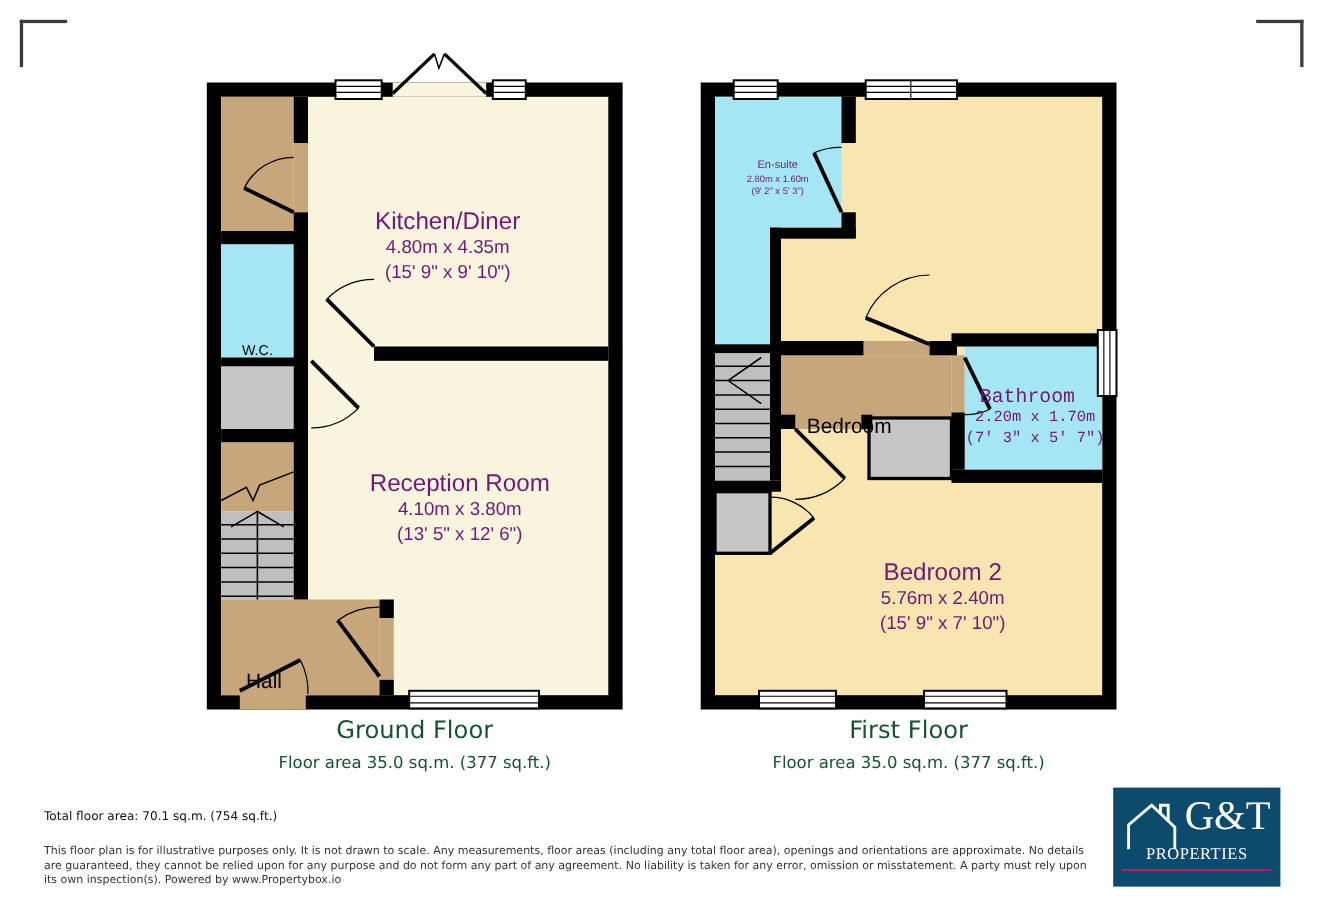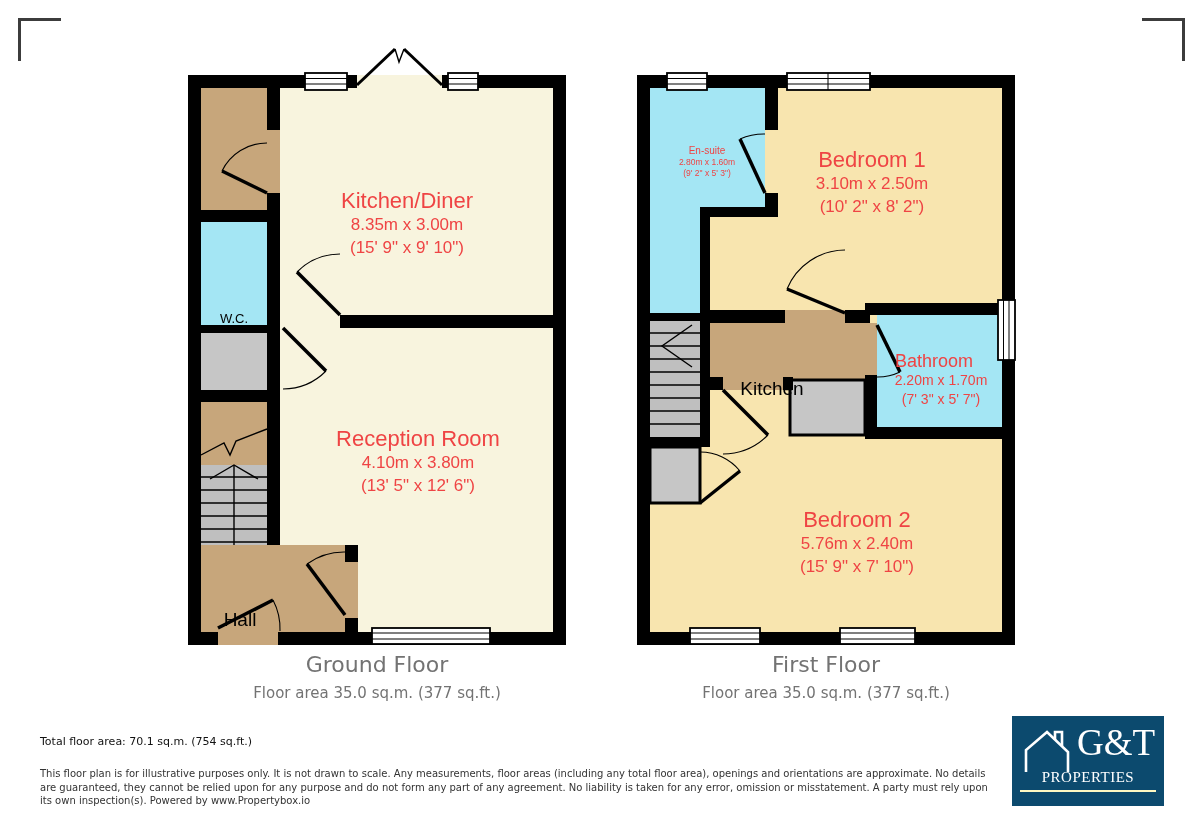--- a/index.html
+++ b/index.html
@@ -5,44 +5,44 @@
   html,body{margin:0;padding:0;background:#fff;}
   .canvas{position:relative;width:1200px;height:840px;background:#ffffff;overflow:hidden;
           font-family:"Liberation Sans",sans-serif;}
   .corner{position:absolute;width:40px;height:40px;}
   .corner.tl{left:18px;top:18px;border-left:3px solid #3c3c3c;border-top:3px solid #3c3c3c;}
   .corner.tr{left:1142px;top:18px;border-right:3px solid #3c3c3c;border-top:3px solid #3c3c3c;}
   .plan{position:absolute;width:378px;height:570px;top:75px;}
   .plan.ground{left:188px;}
   .plan.first{left:637px;}
   .plan svg{position:absolute;left:0;top:-40px;width:378px;height:610px;overflow:visible;}
-  .room-label{position:absolute;transform:translateX(-50%);text-align:center;color:#ef4444;
+  .room-label{position:absolute;transform:translateX(-50%);text-align:center;color:#701a75;
               white-space:nowrap;z-index:2;}
   .room-label .rname{font-size:22px;line-height:24px;}
   .room-label .rdim{font-size:17px;line-height:23px;}
   .room-label.md .rname{font-size:18px;line-height:20px;}
   .room-label.md .rdim{font-size:14px;line-height:19px;margin-left:14px;}
   .room-label.sm .rname{font-size:10px;line-height:12px;}
   .room-label.sm .rdim{font-size:8.5px;line-height:11px;}
   .tag{position:absolute;transform:translate(-50%,-50%);color:#000000;z-index:2;white-space:nowrap;margin-top:44px;}
-  .floor-caption{position:absolute;text-align:center;color:#737373;
+  .floor-caption{position:absolute;text-align:center;color:#14532d;
                  font-family:"DejaVu Sans","Liberation Sans",sans-serif;}
   .floor-title{font-size:22px;}
   .floor-area{font-size:15px;margin-top:7px;}
   .total-area{position:absolute;left:40px;top:735px;font-size:11px;color:#111;
               font-family:"DejaVu Sans","Liberation Sans",sans-serif;}
   .disclaimer{position:absolute;left:40px;top:767px;width:960px;font-size:10px;line-height:13.5px;
               color:#333;font-family:"DejaVu Sans","Liberation Sans",sans-serif;}
   .logo{position:absolute;left:1012px;top:716px;width:152px;height:90px;background:#0c4a6e;}
   .logo-house{position:absolute;left:10px;top:12px;}
   .logo-gt{position:absolute;left:60px;top:5px;width:88px;text-align:center;color:#fff;
            font-family:"Liberation Serif",serif;font-size:37px;}
   .logo-props{position:absolute;left:8px;top:53px;width:136px;text-align:center;color:#fff;
               font-family:"Liberation Serif",serif;font-size:15px;letter-spacing:.5px;
-              border-bottom:2px solid #fef9c3;padding-bottom:4px;}
+              border-bottom:2px solid #be185d;padding-bottom:4px;}
 </style>
 </head>
 <body>
 
 <div class="canvas">
 
   <div class="corner tl"></div>
   <div class="corner tr"></div>
 
   <div class="plan ground">
@@ -112,21 +112,21 @@
         <line x1="157" y1="540" x2="119" y2="489" stroke="#000" stroke-width="3.5"></line>
         <path d="M 119,489 A 63,63 0 0 1 157,477" fill="none" stroke="#000" stroke-width="1.1"></path>
         <rect x="30" y="555" width="60" height="15" fill="#C7A67B"></rect>
         <line x1="30" y1="553" x2="85" y2="525" stroke="#000" stroke-width="3.5"></line>
         <path d="M 85,525 A 62,62 0 0 1 92,556" fill="none" stroke="#000" stroke-width="1.1"></path>
       </g>
     </svg>
 
     <div class="room-label" style="left:219px;top:114px;">
       <div class="rname">Kitchen/Diner</div>
-      <div class="rdim">8.35m x 3.00m</div>
+      <div class="rdim">4.80m x 4.35m</div>
       <div class="rdim">(15' 9" x 9' 10")</div>
     </div>
     <div class="room-label" style="left:230px;top:352px;">
       <div class="rname">Reception Room</div>
       <div class="rdim">4.10m x 3.80m</div>
       <div class="rdim">(13' 5" x 12' 6")</div>
     </div>
     <div class="tag" style="left:46px;top:199px;font-size:13px;">W.C.</div>
     <div class="tag" style="left:52px;top:501px;font-size:19px;">Hall</div>
   </div>
@@ -204,27 +204,22 @@
         <line x1="63" y1="428" x2="103" y2="396" stroke="#000" stroke-width="3.5"></line>
         <path d="M 103,396 A 51,51 0 0 0 63,377" fill="none" stroke="#000" stroke-width="1.1"></path>
       </g>
     </svg>
 
     <div class="room-label sm" style="left:70px;top:70px;">
       <div class="rname">En-suite</div>
       <div class="rdim">2.80m x 1.60m</div>
       <div class="rdim">(9' 2" x 5' 3")</div>
     </div>
-    <div class="room-label" style="left:235px;top:73px;">
-      <div class="rname">Bedroom 1</div>
-      <div class="rdim">3.10m x 2.50m</div>
-      <div class="rdim">(10' 2" x 8' 2")</div>
-    </div>
-    <div class="tag" style="left:135px;top:270px;font-size:19px;">Kitchen</div>
-    <div class="room-label md" style="left:297px;top:276px;">
+    <div class="tag" style="left:135px;top:270px;font-size:19px;">Bedroom</div>
+    <div class="room-label md" style="left:297px;top:276px;font-family:Liberation Mono, monospace;">
       <div class="rname">Bathroom</div>
       <div class="rdim">2.20m x 1.70m</div>
       <div class="rdim">(7' 3" x 5' 7")</div>
     </div>
     <div class="room-label" style="left:184px;top:433px;margin-left:36px;">
       <div class="rname">Bedroom 2</div>
       <div class="rdim">5.76m x 2.40m</div>
       <div class="rdim">(15' 9" x 7' 10")</div>
     </div>
   </div>

